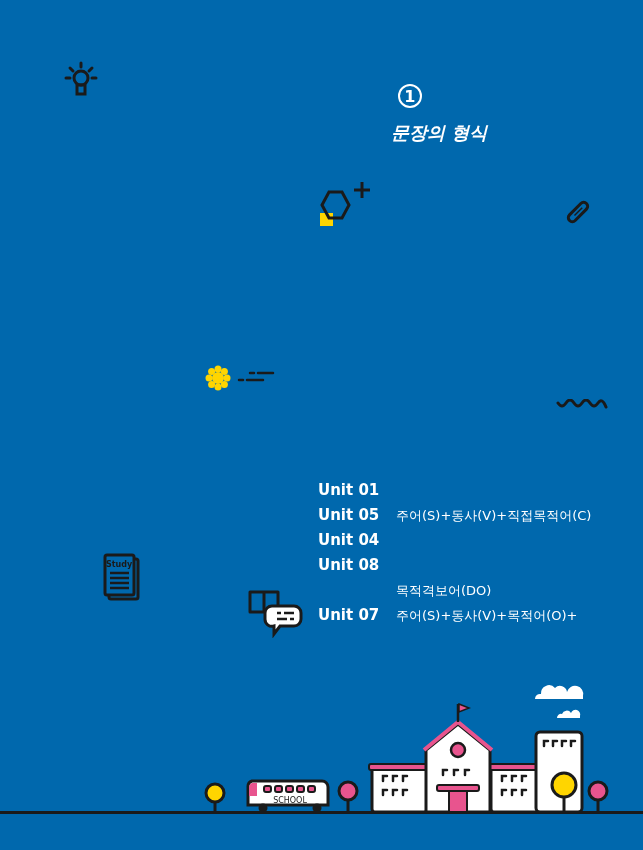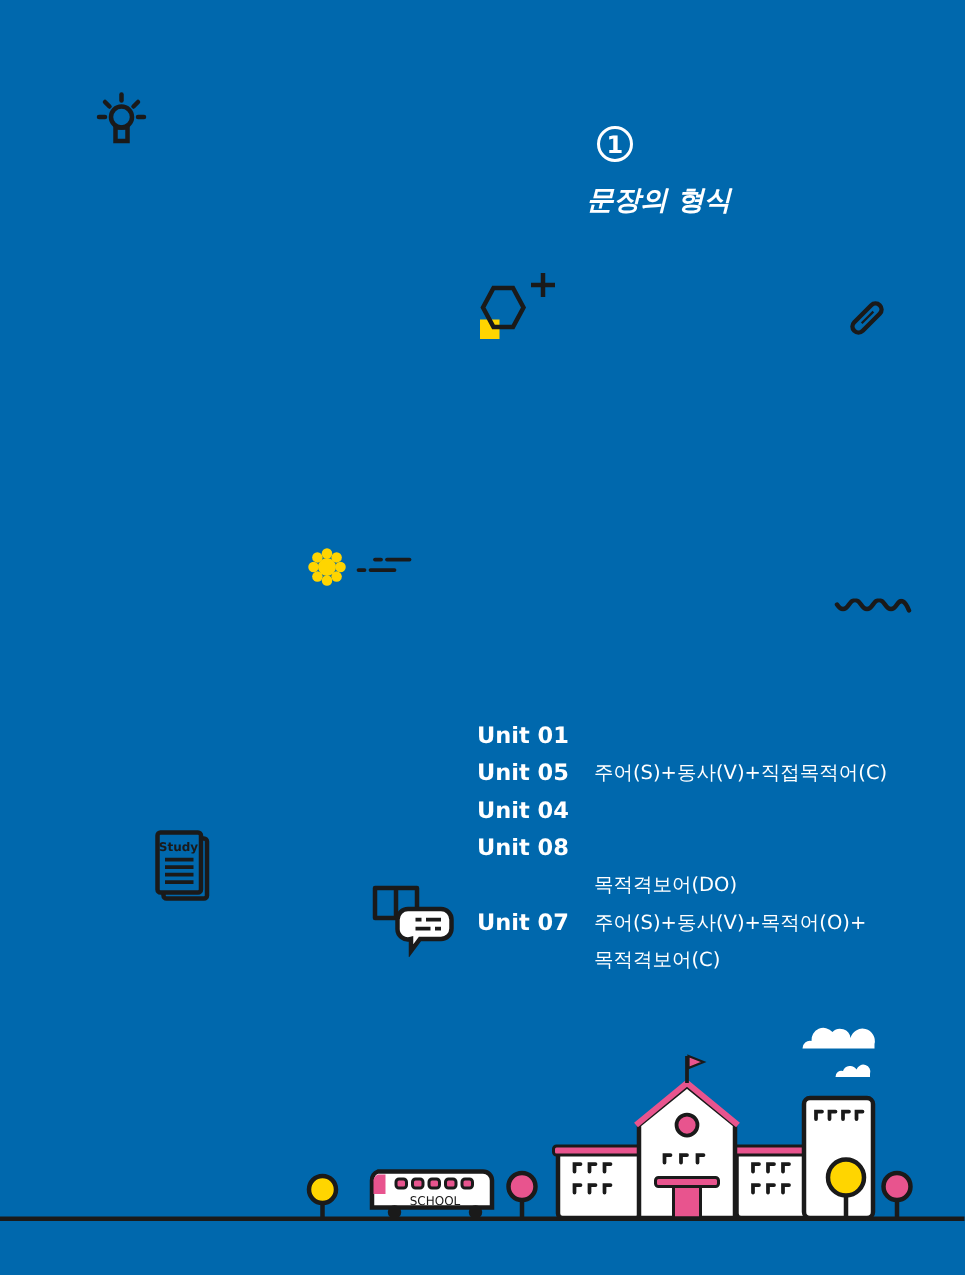--- a/index.html
+++ b/index.html
@@ -113,24 +113,20 @@
       <span class="unit-label">Unit 08</span>
     </div>
     <div class="unit-row">
       <span class="unit-label"></span>
       <span class="unit-desc">목적격보어(DO)</span>
     </div>
     <div class="unit-row">
       <span class="unit-label">Unit 07</span>
       <span class="unit-desc">주어(S)+동사(V)+목적어(O)+</span>
     </div>
-    <div class="unit-row">
-      <span class="unit-label"></span>
-      <span class="unit-desc">목적격보어(C)</span>
-    </div>
   </div>
 
   <svg class="abs" style="left:533px;top:682px" width="54" height="40" viewBox="0 0 54 40">
     <path d="M2 17 a5 5 0 0 1 6 -5 a8 8 0 0 1 14 -6 a7 7 0 0 1 12 4 a5 5 0 0 1 16 4 v3 z" fill="#fff"></path>
     <path d="M24 36 a4 4 0 0 1 5 -4 a5 5 0 0 1 9 -1 a4 4 0 0 1 9 3 v2 z" fill="#fff"></path>
   </svg>
 
   <svg class="abs" style="left:0;top:698px" width="643" height="120" viewBox="0 0 643 120">
 
     <line x1="215" y1="104" x2="215" y2="114" stroke="#1a1a1a" stroke-width="3"></line>

